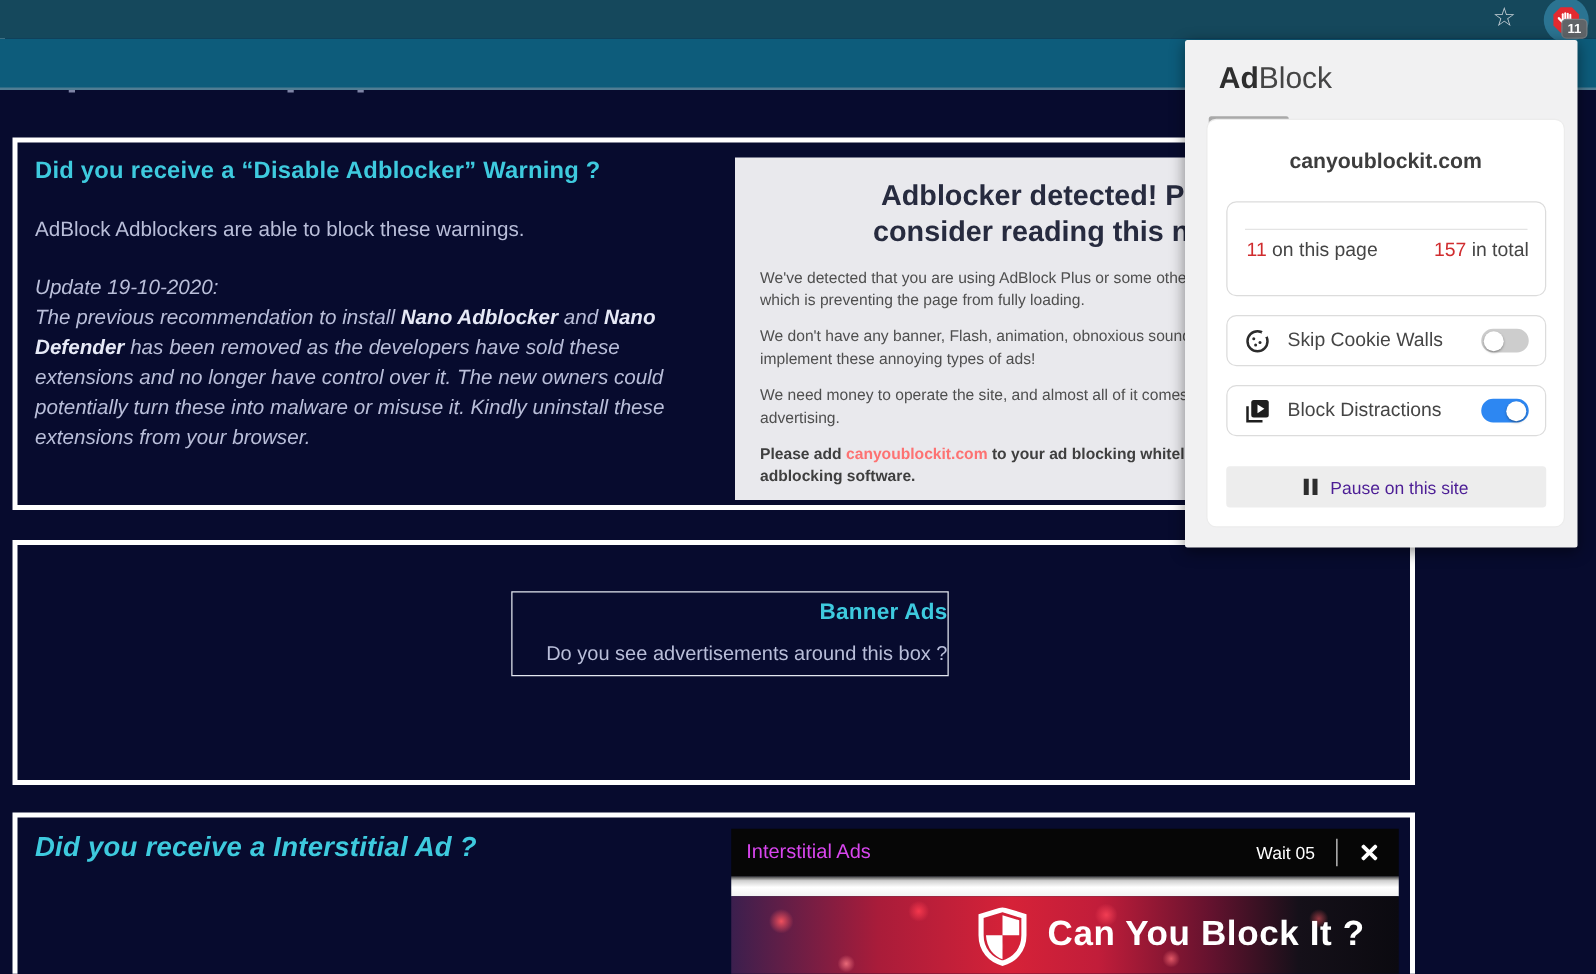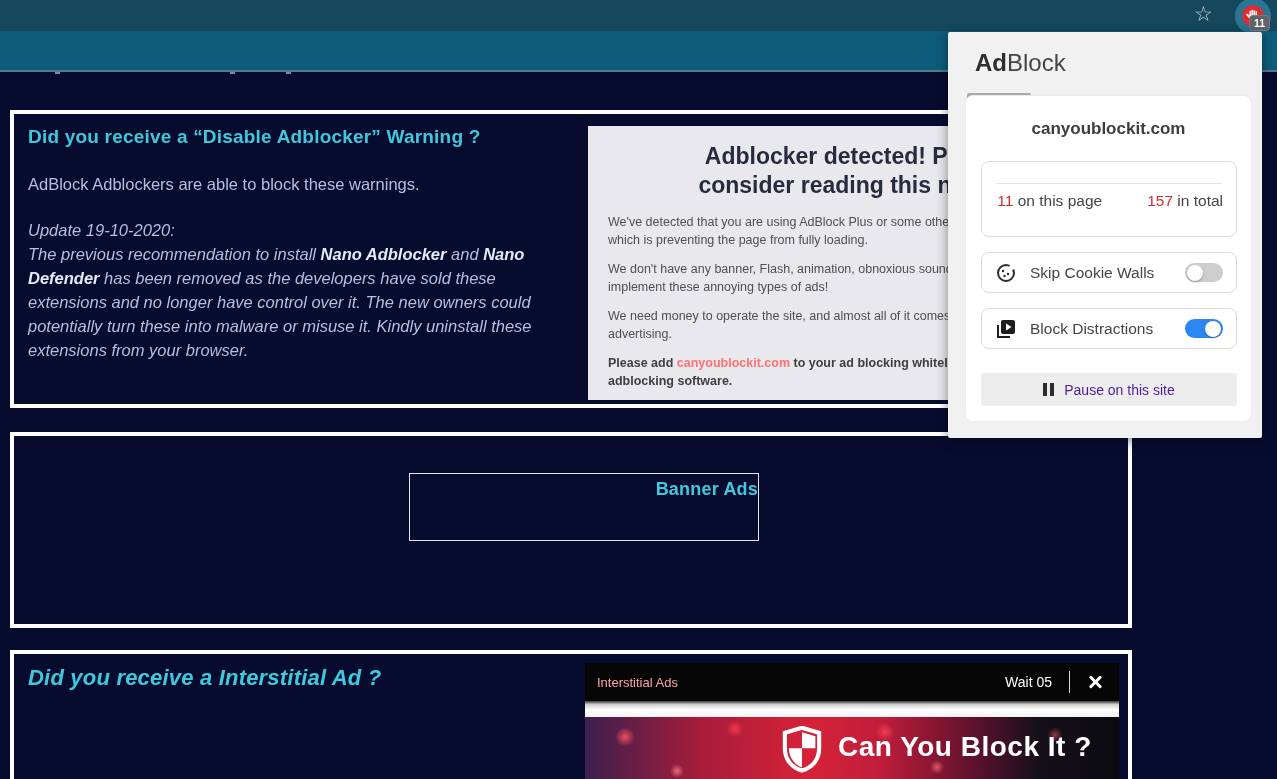--- a/index.html
+++ b/index.html
@@ -46,21 +46,21 @@
   .banner-box .h-cyan { margin-top:5px; font-size:18px; }
   .banner-box .q { position:absolute; bottom:7px; width:100%; color:#b9bed9; font-size:16px; }
   .ad-label { position:absolute; top:138px; width:100%; text-align:center; color:#a9adc8; font-size:15.5px; }
 
   #section-interstitial { left:10px; top:650px; width:1122px; height:140px; }
   #section-interstitial .h-cyan { margin:11px 0 0 14px; font-size:22px;font-style:italic; }
   #inter-body { margin:22px 0 0 14px; }
 
   .inter-demo { position:absolute; left:571px; top:9px; width:534px; }
   .inter-bar { height:38px; background:#060606; display:flex; align-items:center; padding:0 16px 0 12px; }
-  .inter-title { color:#fca5a5; font-size:13px; margin-right:auto; }
+  .inter-title { color:#d946ef; font-size:16px; margin-right:auto; }
   .inter-wait { color:#fff; font-size:14px; }
   .inter-div { width:1px; height:22px; background:rgba(255,255,255,.85); margin:0 17px; }
   .x-icon { position:relative; width:16px; height:16px; cursor:pointer; }
   .x-icon::before,.x-icon::after { content:""; position:absolute; left:7px; top:0; width:3px; height:16px; background:#fff; border-radius:1px; }
   .x-icon::before { transform:rotate(45deg); } .x-icon::after { transform:rotate(-45deg); }
   .inter-strip { height:16px; background:linear-gradient(180deg,#3a3a3a 0%,#cfcfcf 22%,#ffffff 55%,#f2f2f2 100%); }
   .inter-img { position:relative; height:70px; overflow:hidden;
     background:
       radial-gradient(circle 14px at 40px 20px, rgba(255,85,95,.9), transparent 70%),
       radial-gradient(circle 10px at 92px 54px, rgba(255,125,135,.8), transparent 70%),
@@ -129,20 +129,21 @@
     <p style="margin-top:14px">We've detected that you are using AdBlock Plus or some other adblocking software which is preventing the page from fully loading.</p>
     <p>We don't have any banner, Flash, animation, obnoxious sound, or popup ad. We do not implement these annoying types of ads!</p>
     <p>We need money to operate the site, and almost all of it comes from our online advertising.</p>
     <p class="strong"><span>Please add </span><span class="notice-link">canyoublockit.com</span><span> to your ad blocking whitelist or disable your adblocking software.</span></p>
   </div>
 </div>
 
 <div class="section" id="section-banner">
   <div class="banner-box">
     <div class="h-cyan">Banner Ads</div>
+    <div class="q">Do you see advertisements around this box ?</div>
   </div>
 </div>
 
 <div class="section" id="section-interstitial">
   <div class="h-cyan">Did you receive a Interstitial Ad ?</div>
 
   <div class="inter-demo">
     <div class="inter-bar">
       <span class="inter-title">Interstitial Ads</span>
       <span class="inter-wait">Wait 05</span>

